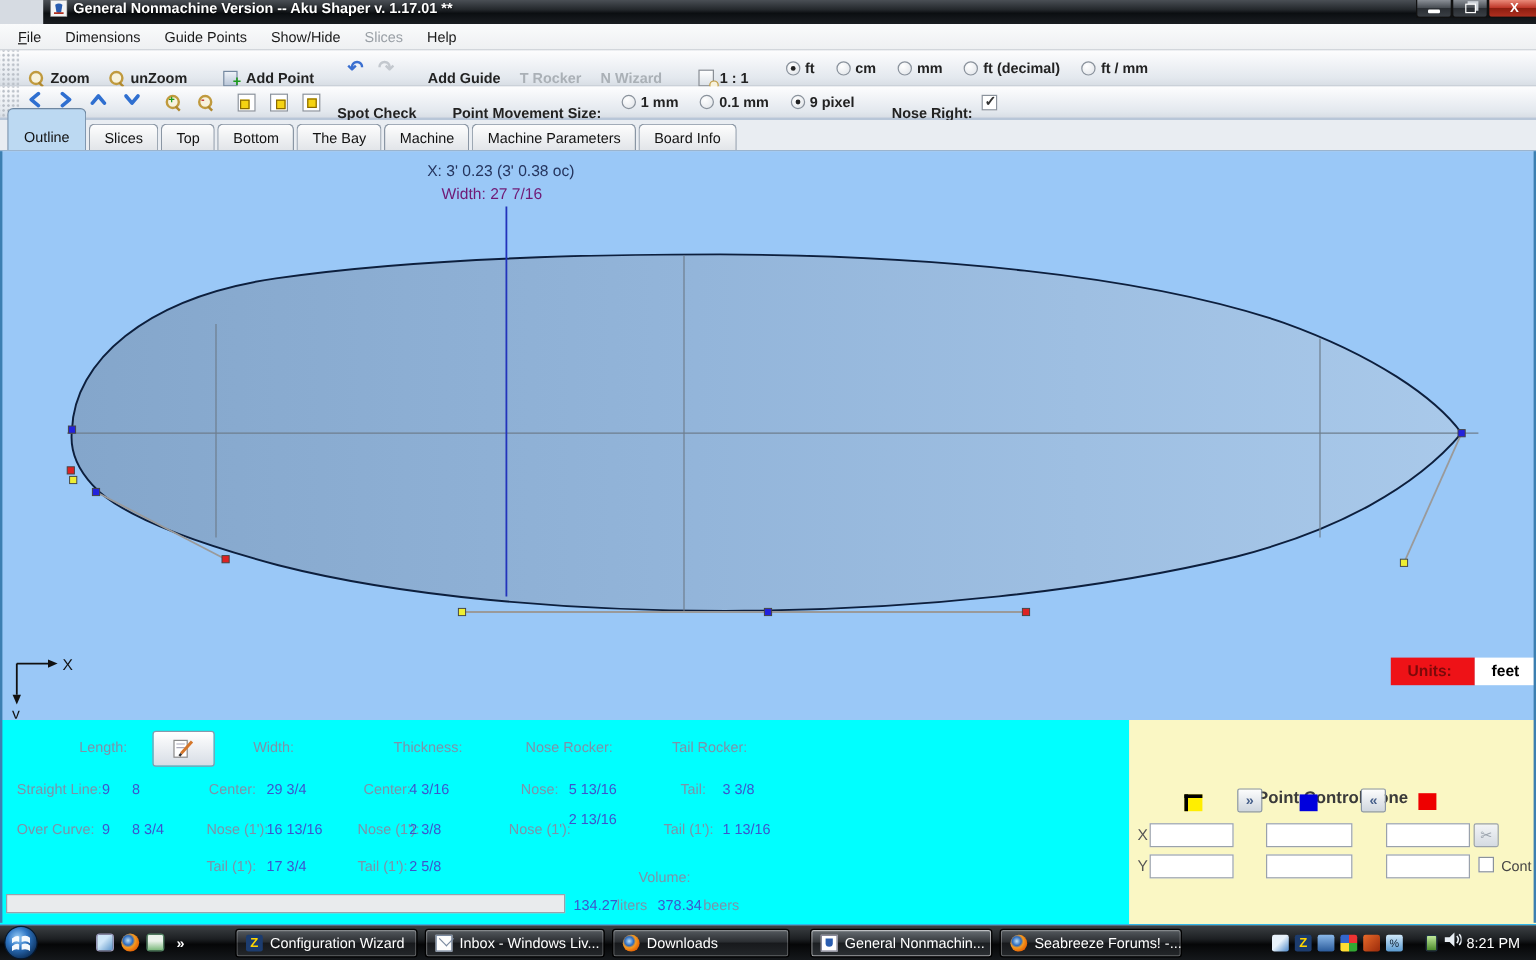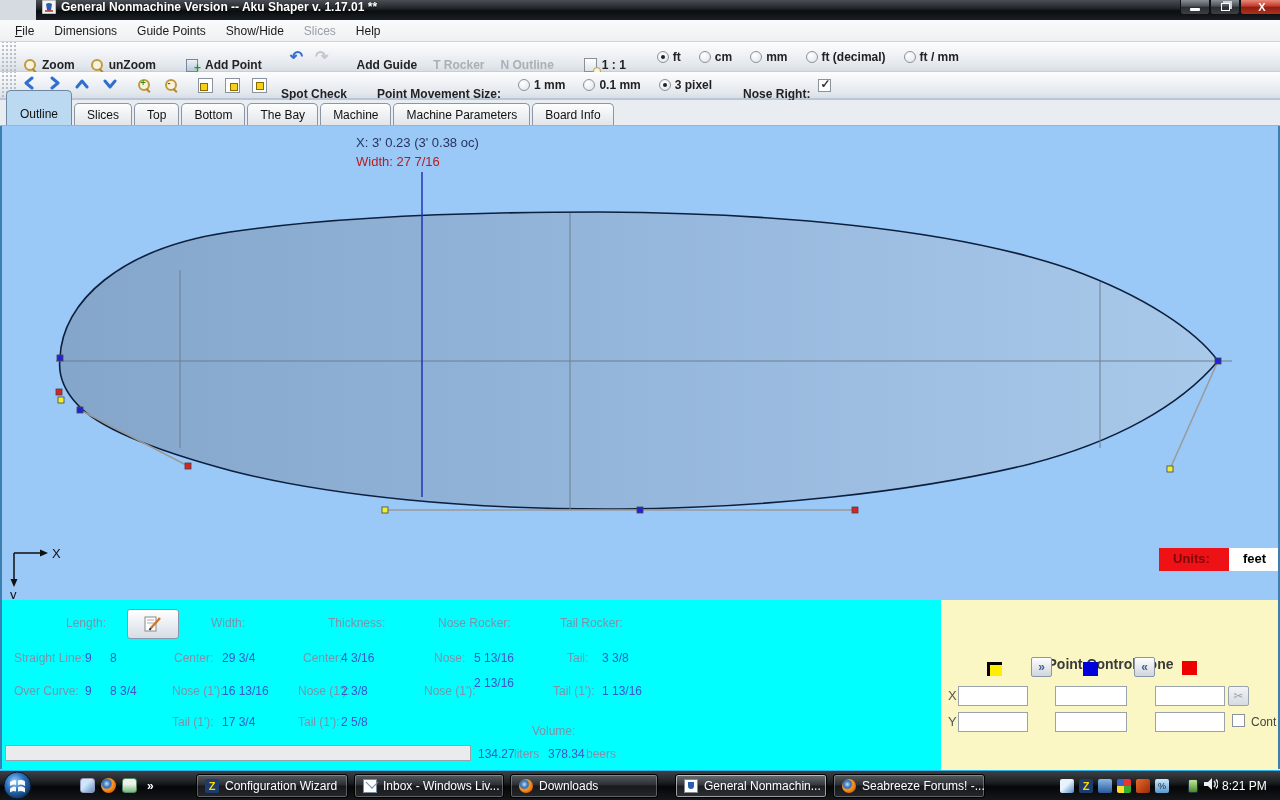--- a/index.html
+++ b/index.html
@@ -70,21 +70,21 @@
   
   .tabbar { position:absolute; top:100px; left:0; width:1280px; height:26px; background:#e9edf2;
     display:flex; align-items:flex-end; padding-left:6px; border-bottom:1px solid #9ab4ce; }
   .tab { font-size:12px; color:#111; padding:4px 12px 3px; border:1px solid #8a96a4; border-bottom:none;
     border-radius:5px 5px 0 0; background:linear-gradient(#fdfdfd,#e2e5e9); margin-right:2px; cursor:default; }
   .tab.active { background:#bcd9f2; border-color:#6f87a0; padding:16px 13px 4px; }
 
   
   .canvas { position:absolute; top:126px; left:0; width:1280px; height:474px; background:#9ac8f7; overflow:hidden; }
   .cursor-x { position:absolute; left:356px; top:9px; font-size:13px; color:#25355e; }
-  .cursor-w { position:absolute; left:356px; top:28px; font-size:13px; color:#b91c1c; }
+  .cursor-w { position:absolute; left:368px; top:28px; font-size:13px; color:#701a75; }
   .axis-ind { position:absolute; left:8px; top:417px; }
   .units-bar { position:absolute; top:422px; right:0; height:23px; display:flex; }
   .units-label { background:#ee1217; color:#7c0a0a; font-size:13px; font-weight:bold; padding:3px 10px 0 14px; width:70px; }
   .units-value { background:#fff; color:#000; font-size:13px; font-weight:bold; padding:3px 0 0; width:51px; text-align:center; }
   .coords-bar { position:absolute; top:445px; right:0; width:220px; height:23px; background:#0000cd;
     color:#fff; font-size:12px; display:flex; align-items:center; gap:22px; padding-left:8px; }
   .side-border { position:absolute; width:2px; top:126px; height:643px; background:#3c7fb1; z-index:50; }
   .sb-l { left:0; } .sb-r { right:0; }
 
   
@@ -198,21 +198,21 @@
     <span class="undo-glyph" data-name="undo-button">↶</span>
     <span class="redo-glyph" data-name="redo-button">↷</span>
     <span class="tbspace"></span>
     <span class="tool" data-name="add-guide-button">
         <span>Add Guide</span>
       </span>
     <span class="tool disabled" data-name="t-rocker-button">
         <span>T Rocker</span>
       </span>
     <span class="tool disabled" data-name="n-rocker-button">
-        <span>N Outline</span>
+        <span>N Wizard</span>
       </span>
     <span class="tbspace"></span>
     <span class="tool" data-name="one-to-one-button">
       <span class="ruler-icon" data-name="scale-icon"></span>
       <span>1 : 1</span>
     </span>
     <span class="tbspace"></span>
     <span class="radio-item" data-name="unit-radio-ft">
       <span class="radio sel" data-name="radio-icon"></span>
       <span>ft</span>
@@ -271,21 +271,21 @@
     <span class="radio-item" data-name="movement-radio-1mm">
       <span class="radio" data-name="radio-icon"></span>
       <span>1 mm</span>
     </span>
     <span class="radio-item" data-name="movement-radio-01mm">
       <span class="radio" data-name="radio-icon"></span>
       <span>0.1 mm</span>
     </span>
     <span class="radio-item" data-name="movement-radio-1pixel">
       <span class="radio sel" data-name="radio-icon"></span>
-      <span>3 pixel</span>
+      <span>9 pixel</span>
     </span>
     <span class="tbspace"></span>
     <span class="tool" data-name="nose-right-label">
         <span>Nose Right:</span>
       </span>
     <span class="checkbox checked" data-name="nose-right-checkbox"></span>
   </div>
 
   <div class="tabbar" data-name="tabbar">
     <span class="tab active" data-name="tab-outline">Outline</span>

